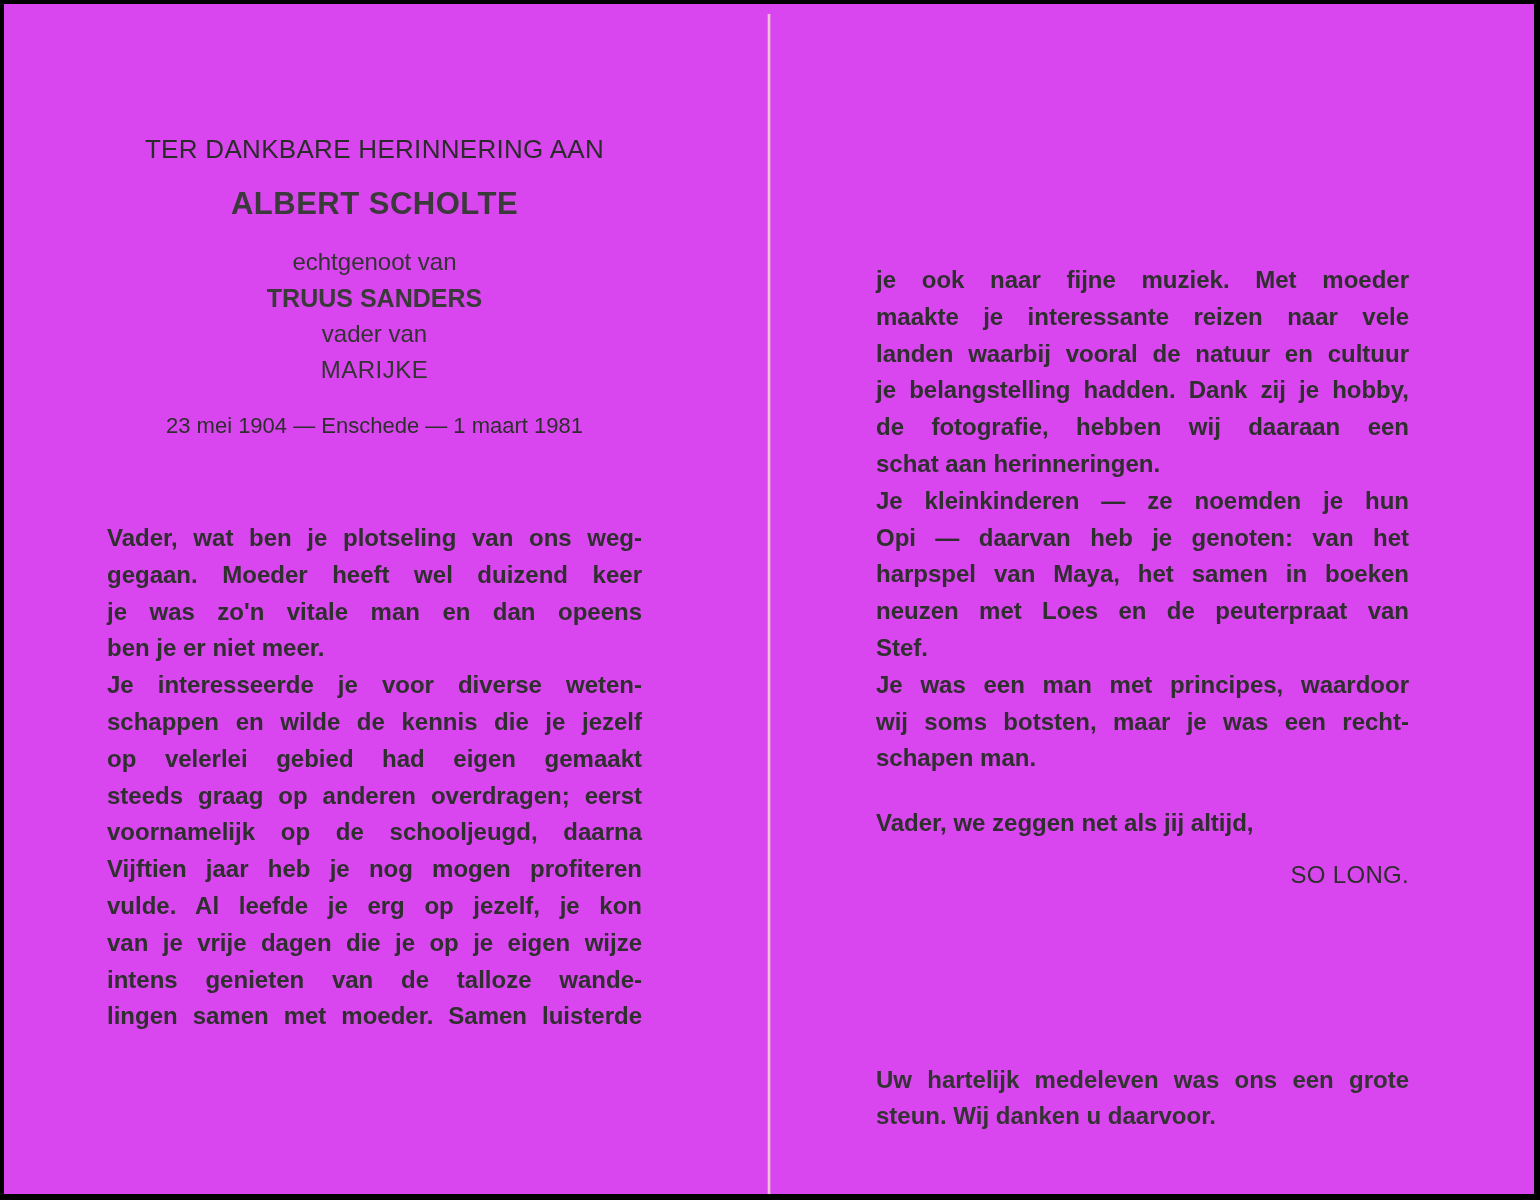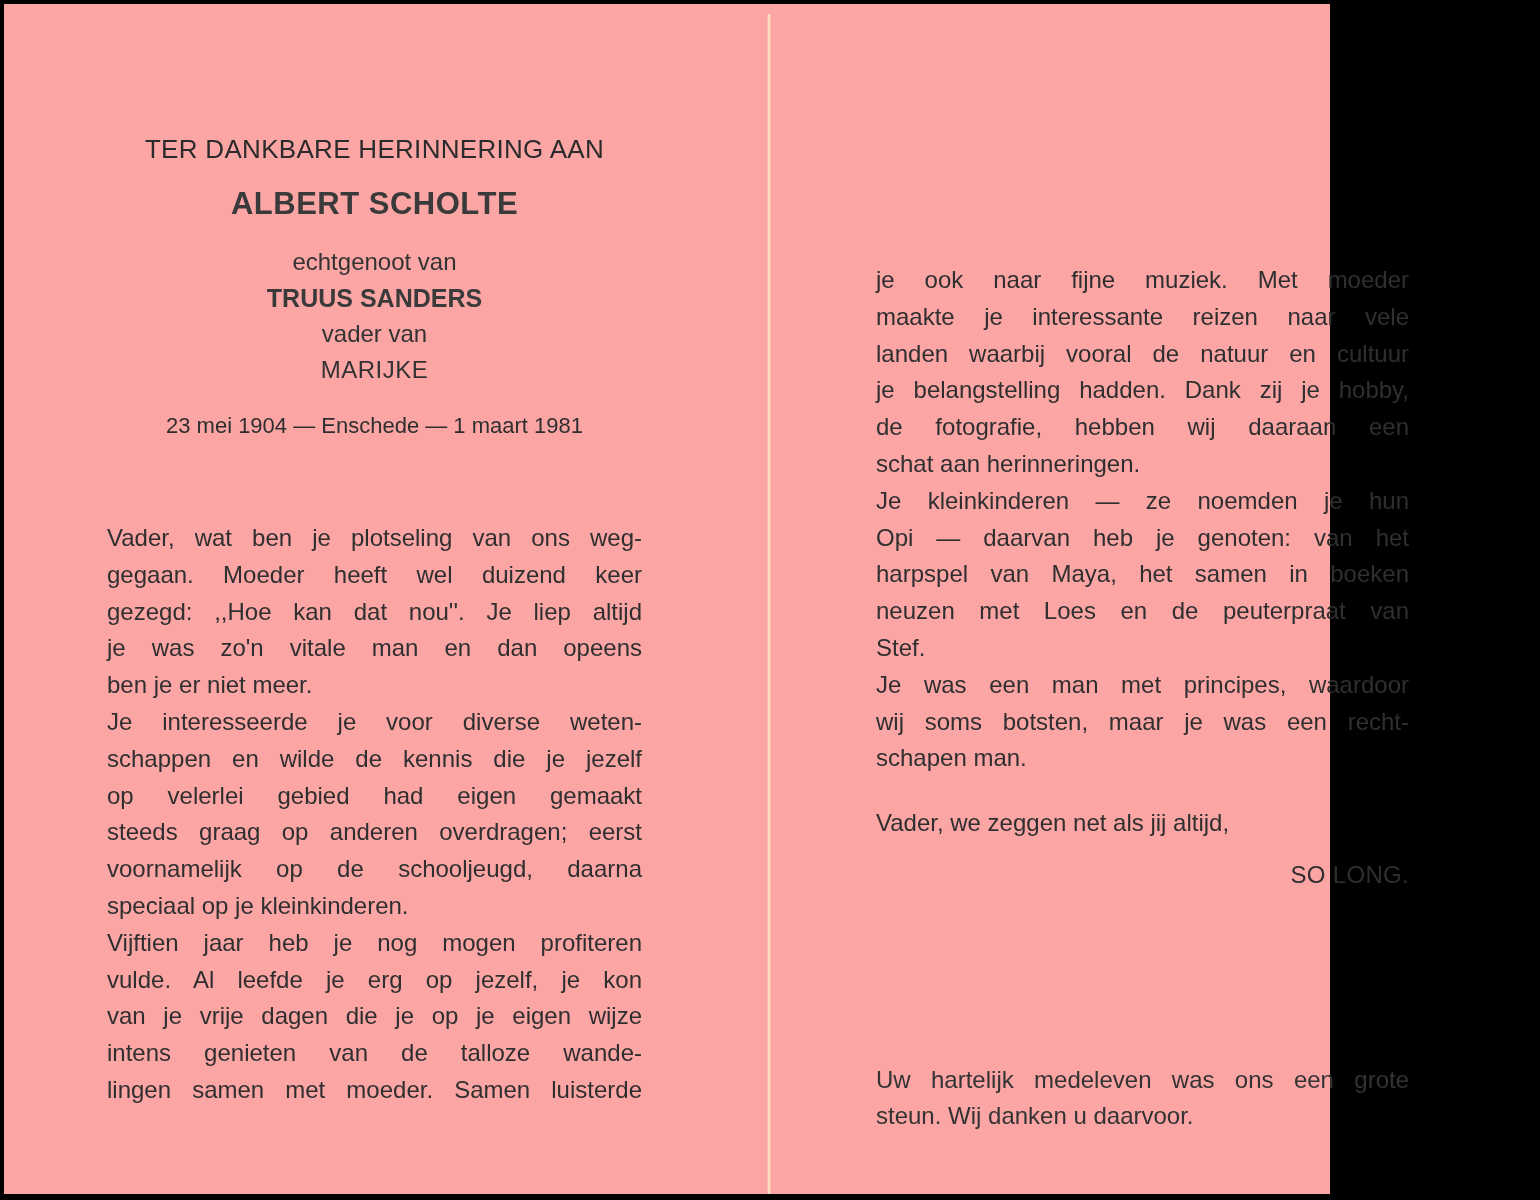--- a/index.html
+++ b/index.html
@@ -7,22 +7,22 @@
     width: 1540px; height: 1200px;
     background: #000;
     position: relative;
     overflow: hidden;
     font-family: "Liberation Sans", "DejaVu Sans", sans-serif;
     color: #2e2e2e;
   }
   .card {
     position: absolute;
     left: 4px; top: 4px;
-    width: 1326px; height: 1190px;
-    background: #fca5a5;
+    width: 1530px; height: 1190px;
+    background: #d946ef;
   }
   .fold {
     position: absolute;
     left: 763px; top: 10px;
     width: 4px; height: 1180px;
     background: linear-gradient(to right, rgba(255,255,230,0), rgba(250,250,205,0.9), rgba(255,255,230,0));
   }
   .panel { position: absolute; }
   .left { left: 103px; top: 120px; width: 535px; }
   .right { left: 872px; top: 258px; width: 533px; }
@@ -36,21 +36,21 @@
   .h-dates { font-size: 22px; line-height: 36px; margin-top: 20px; color: #2e2e2e; white-space: nowrap; }
   .h-sub1 { margin-top: 20px; }
 
   .para {
     font-size: 24px;
     line-height: 36.8px;
     color: #2f2f2f;
     text-align: justify;
     text-align-last: justify;
   }
-  .line { display: block; text-align: justify; text-align-last: justify; white-space: nowrap; }
+  .line { display: block; text-align: justify; text-align-last: justify; white-space: nowrap; font-weight: bold; }
   .line.end { text-align-last: left; }
   .block { margin: 0; }
   .left .body { margin-top: 76px; }
   .closing { margin-top: 28px; }
   .signoff { text-align: right; font-size: 24px; line-height: 36px; margin-top: 15px; letter-spacing: 0.3px; }
   .thanks { position: absolute; left: 872px; top: 1058px; width: 533px; font-size: 24px; line-height: 36px; color: #333; }
 </style>
 </head>
 <body>
 
@@ -65,31 +65,29 @@
       <div class="h-spouse">TRUUS SANDERS</div>
       <div class="h-small">vader van</div>
       <div class="h-child">MARIJKE</div>
       <div class="h-dates">23 mei 1904 — Enschede — 1 maart 1981</div>
     </div>
 
     <div class="body">
       <div class="para block">
           <span class="line">Vader, wat ben je plotseling van ons weg-</span>
           <span class="line">gegaan. Moeder heeft wel duizend keer</span>
-          <span class="line">gezegd: ,,Hoe kan dat nou''. Je liep altijd</span>
           <span class="line">je was zo'n vitale man en dan opeens</span>
           <span class="line end">ben je er niet meer.</span>
         </div>
       <div class="para block">
           <span class="line">Je interesseerde je voor diverse weten-</span>
           <span class="line">schappen en wilde de kennis die je jezelf</span>
           <span class="line">op velerlei gebied had eigen gemaakt</span>
           <span class="line">steeds graag op anderen overdragen; eerst</span>
           <span class="line">voornamelijk op de schooljeugd, daarna</span>
-          <span class="line end">speciaal op je kleinkinderen.</span>
         </div>
       <div class="para block">
           <span class="line">Vijftien jaar heb je nog mogen profiteren</span>
           <span class="line">vulde. Al leefde je erg op jezelf, je kon</span>
           <span class="line">van je vrije dagen die je op je eigen wijze</span>
           <span class="line">intens genieten van de talloze wande-</span>
           <span class="line">lingen samen met moeder. Samen luisterde</span>
         </div>
     </div>
   </div>

